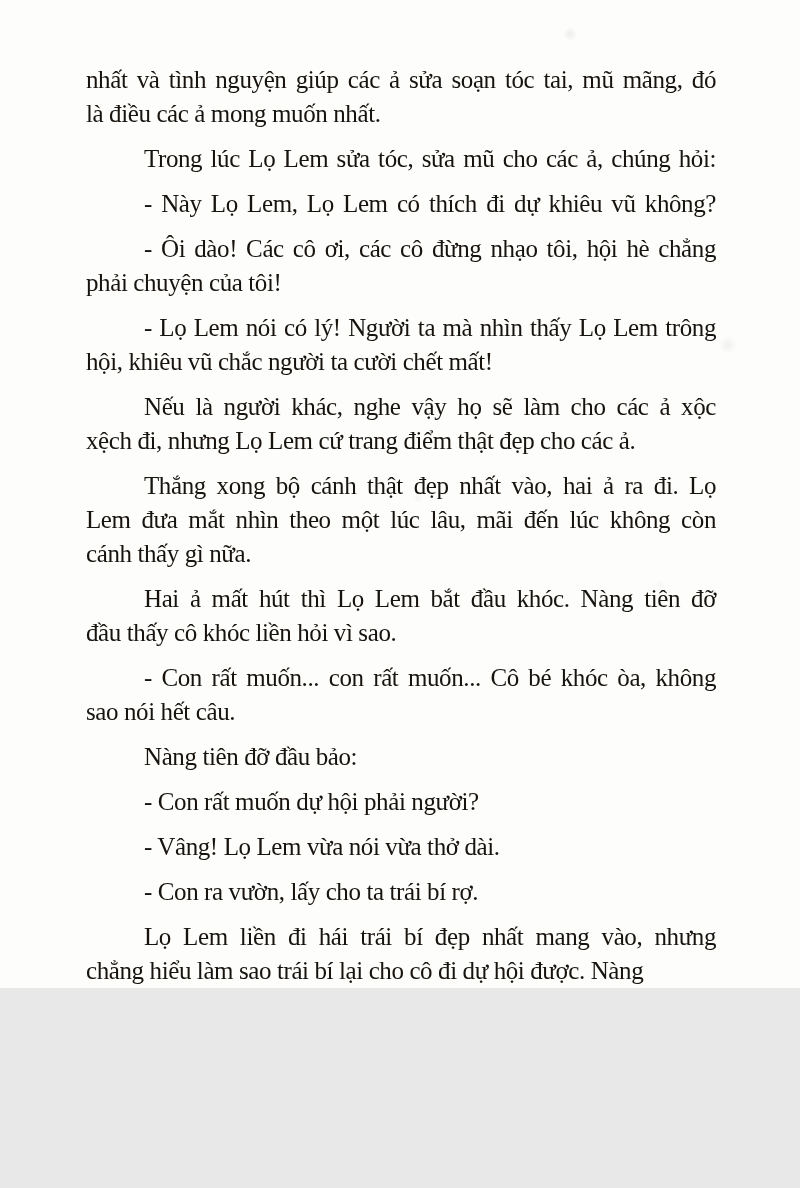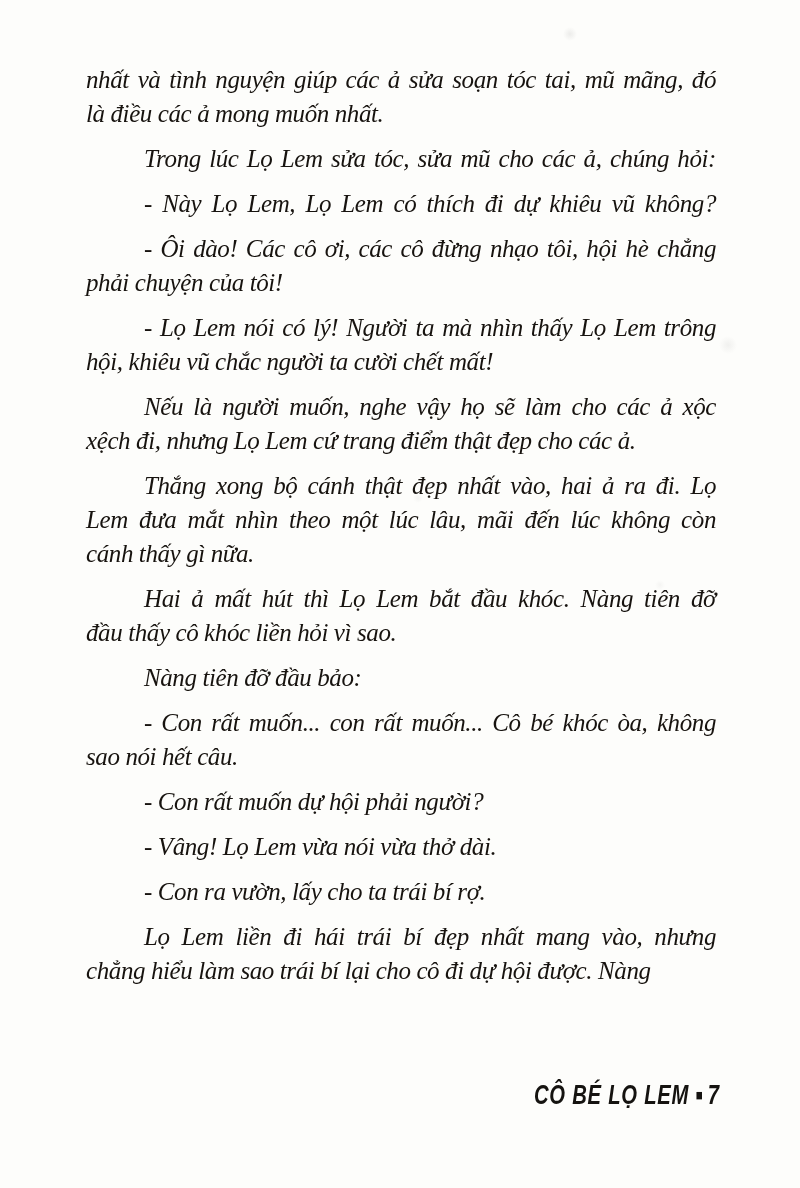--- a/index.html
+++ b/index.html
@@ -4,31 +4,30 @@
 <title>Cô Bé Lọ Lem - trang 7</title>
 <style>
   html, body {
     margin: 0;
     padding: 0;
     background: #e8e8e8;
   }
   .page {
     position: relative;
     width: 800px;
-    height: 1188px;
+    height: 988px;
     margin: 0 auto;
     background-color: #fdfdfb;
     background-image:
       radial-gradient(circle at 570px 34px, rgba(90,90,88,0.10), transparent 7px),
       radial-gradient(circle at 728px 345px, rgba(90,90,88,0.08), transparent 9px),
       radial-gradient(circle at 418px 498px, rgba(90,90,88,0.06), transparent 5px),
       radial-gradient(circle at 660px 585px, rgba(90,90,88,0.05), transparent 5px);
     overflow: hidden;
     font-family: "Liberation Serif", "DejaVu Serif", serif;
-    font-style: italic;
   }
   .text-column {
     position: absolute;
     left: 86px;
     top: 63px;
     width: 630px;
     font-size: 25px;
     line-height: 34px;
     letter-spacing: -0.4px;
     color: #17130f;
@@ -89,38 +88,38 @@
       </div>
       <div class="para">
         <div class="line indent">- Ôi dào! Các cô ơi, các cô đừng nhạo tôi, hội hè chẳng</div>
         <div class="line last">phải chuyện của tôi!</div>
       </div>
       <div class="para">
         <div class="line indent">- Lọ Lem nói có lý! Người ta mà nhìn thấy Lọ Lem trông</div>
         <div class="line last">hội, khiêu vũ chắc người ta cười chết mất!</div>
       </div>
       <div class="para">
-        <div class="line indent">Nếu là người muốn, nghe vậy họ sẽ làm cho các ả xộc</div>
+        <div class="line indent">Nếu là người khác, nghe vậy họ sẽ làm cho các ả xộc</div>
         <div class="line last">xệch đi, nhưng Lọ Lem cứ trang điểm thật đẹp cho các ả.</div>
       </div>
       <div class="para">
         <div class="line indent">Thắng xong bộ cánh thật đẹp nhất vào, hai ả ra đi. Lọ</div>
         <div class="line">Lem đưa mắt nhìn theo một lúc lâu, mãi đến lúc không còn</div>
         <div class="line last">cánh thấy gì nữa.</div>
       </div>
       <div class="para">
         <div class="line indent">Hai ả mất hút thì Lọ Lem bắt đầu khóc. Nàng tiên đỡ</div>
         <div class="line last">đầu thấy cô khóc liền hỏi vì sao.</div>
       </div>
       <div class="para">
-        <div class="line last indent">Nàng tiên đỡ đầu bảo:</div>
+        <div class="line indent">- Con rất muốn... con rất muốn... Cô bé khóc òa, không</div>
+        <div class="line last">sao nói hết câu.</div>
       </div>
       <div class="para">
-        <div class="line indent">- Con rất muốn... con rất muốn... Cô bé khóc òa, không</div>
-        <div class="line last">sao nói hết câu.</div>
+        <div class="line last indent">Nàng tiên đỡ đầu bảo:</div>
       </div>
       <div class="para">
         <div class="line last indent">- Con rất muốn dự hội phải người?</div>
       </div>
       <div class="para">
         <div class="line last indent">- Vâng! Lọ Lem vừa nói vừa thở dài.</div>
       </div>
       <div class="para">
       </div>
       <div class="para">

